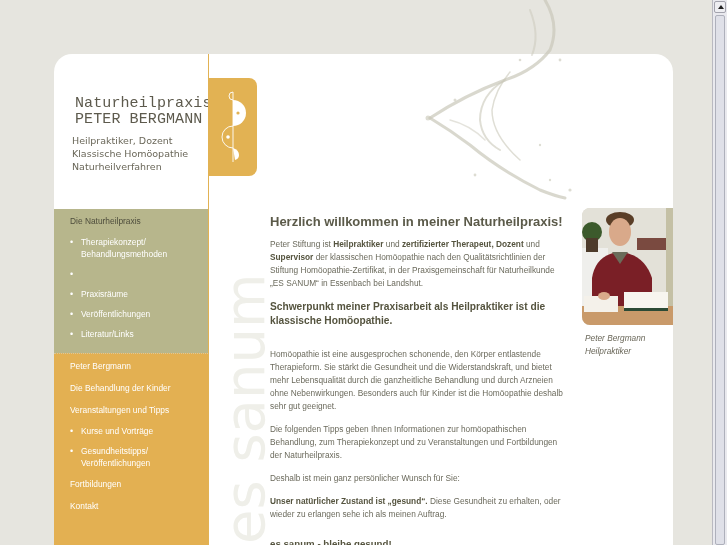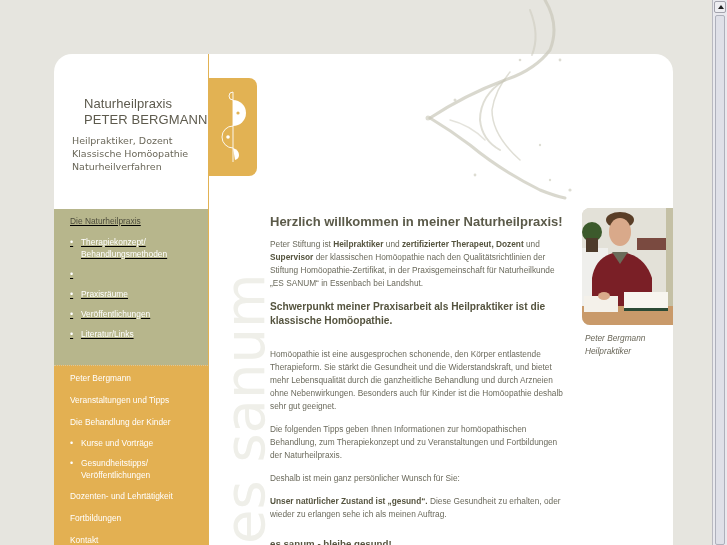--- a/index.html
+++ b/index.html
@@ -8,29 +8,29 @@
 
   .viewport { position: absolute; left: 0; top: 0; width: 712px; height: 545px; background: #e6e5df; overflow: hidden; }
 
   
   .splash { position: absolute; left: 410px; top: 0; width: 180px; height: 205px; z-index: 3; pointer-events: none; }
 
   .card { position: absolute; left: 54px; top: 54px; width: 619px; height: 520px; background: #ffffff; border-radius: 18px 18px 0 0; overflow: hidden; }
 
   
   .brand { position: absolute; left: 0; top: 0; width: 154px; height: 155px; }
-  .brand-title { position: absolute; left: 30px; top: 42px; font-family: Liberation Sans, sans-serif; font-size: 13px; line-height: 16px; color: #5d5a4d; letter-spacing: 0.1px; }
+  .brand-title { position: absolute; left: 21px; top: 42px; font-family: Liberation Mono, monospace; font-size: 15px; line-height: 16px; color: #5d5a4d; letter-spacing: 0.1px; }
   .brand-sub { position: absolute; left: 18px; top: 80px; font-family: "DejaVu Sans", sans-serif; font-size: 9.5px; line-height: 13px; color: #6a6759; }
 
   .vline { position: absolute; left: 154px; top: 0; width: 1px; height: 520px; background: #e2b253; }
 
   .logo-tile { position: absolute; left: 155px; top: 24px; width: 48px; height: 98px; background: #e2b253; border-radius: 0 8px 8px 0; }
 
   .nav { position: absolute; left: 0; top: 155px; width: 154px; }
-  .nav-group-green { background: #b7b68c; padding: 4px 0 20px 0; text-decoration: underline; }
+  .nav-group-green { background: #b7b68c; padding: 4px 0 8px 0; }
   .nav-group-orange { background: #e3b052; padding: 2px 0 200px 0; border-top: 1px dotted #d9c79c; }
   .nav-item { display: block; color: #ffffff; font-size: 8.4px; line-height: 11px; padding: 4px 0 4px 16px; cursor: pointer; }
   .nav-item.head { color: #4e4d3c; padding-top: 3px; padding-bottom: 6px; }
   .nav-item.top { padding-top: 5px; padding-bottom: 6px; }
   .nav-sub { display: flex; color: #ffffff; font-size: 8.4px; line-height: 12px; padding: 3px 0 5px 16px; cursor: pointer; }
   .nav-sub .bullet { width: 11px; flex: none; font-size: 9px; line-height: 12px; }
 
   .es-sanum { position: absolute; left: 162px; top: 198px; width: 60px; height: 300px; }
 
   
@@ -105,31 +105,30 @@
           <span class="bullet">•</span>
           <span>Veröffentlichungen</span>
         </a>
         <a class="nav-sub">
           <span class="bullet">•</span>
           <span>Literatur/Links</span>
         </a>
       </div>
       <div class="nav-group-orange">
         <a class="nav-item top">Peter Bergmann</a>
+        <a class="nav-item top">Die Behandlung der Kinder</a>
         <a class="nav-item top">Veranstaltungen und Tipps</a>
-        <a class="nav-item top">Die Behandlung der Kinder</a>
         <a class="nav-sub">
           <span class="bullet">•</span>
           <span>Kurse und Vorträge</span>
         </a>
         <a class="nav-sub">
           <span class="bullet">•</span>
           <span><span>Gesundheitstipps/</span><br><span>Veröffentlichungen</span></span>
         </a>
-        <a class="nav-item top">Dozenten- und Lehrtätigkeit</a>
         <a class="nav-item top">Fortbildungen</a>
         <a class="nav-item top">Kontakt</a>
       </div>
     </nav>
 
     <svg class="es-sanum" viewBox="0 0 60 300">
       <text x="-292" y="48" transform="rotate(-90)" font-family="DejaVu Sans, sans-serif" font-size="56" fill="#efefe9">es sanum</text>
     </svg>
 
     <div class="main">

